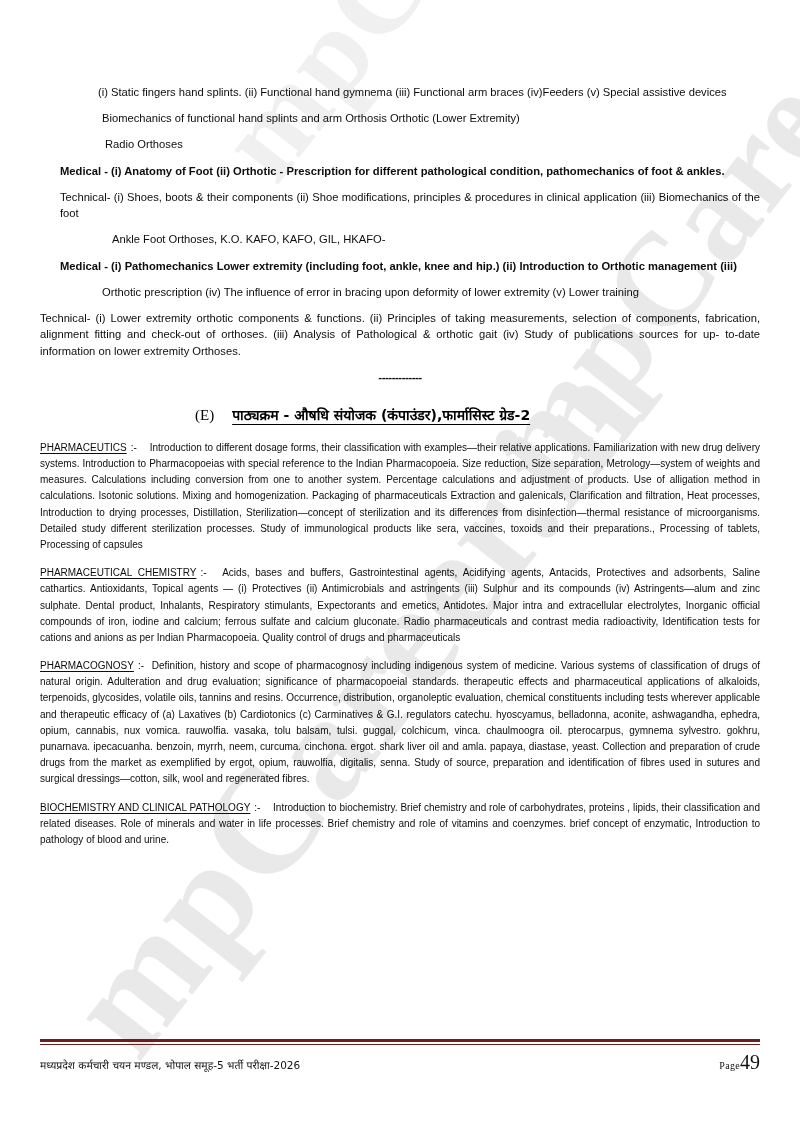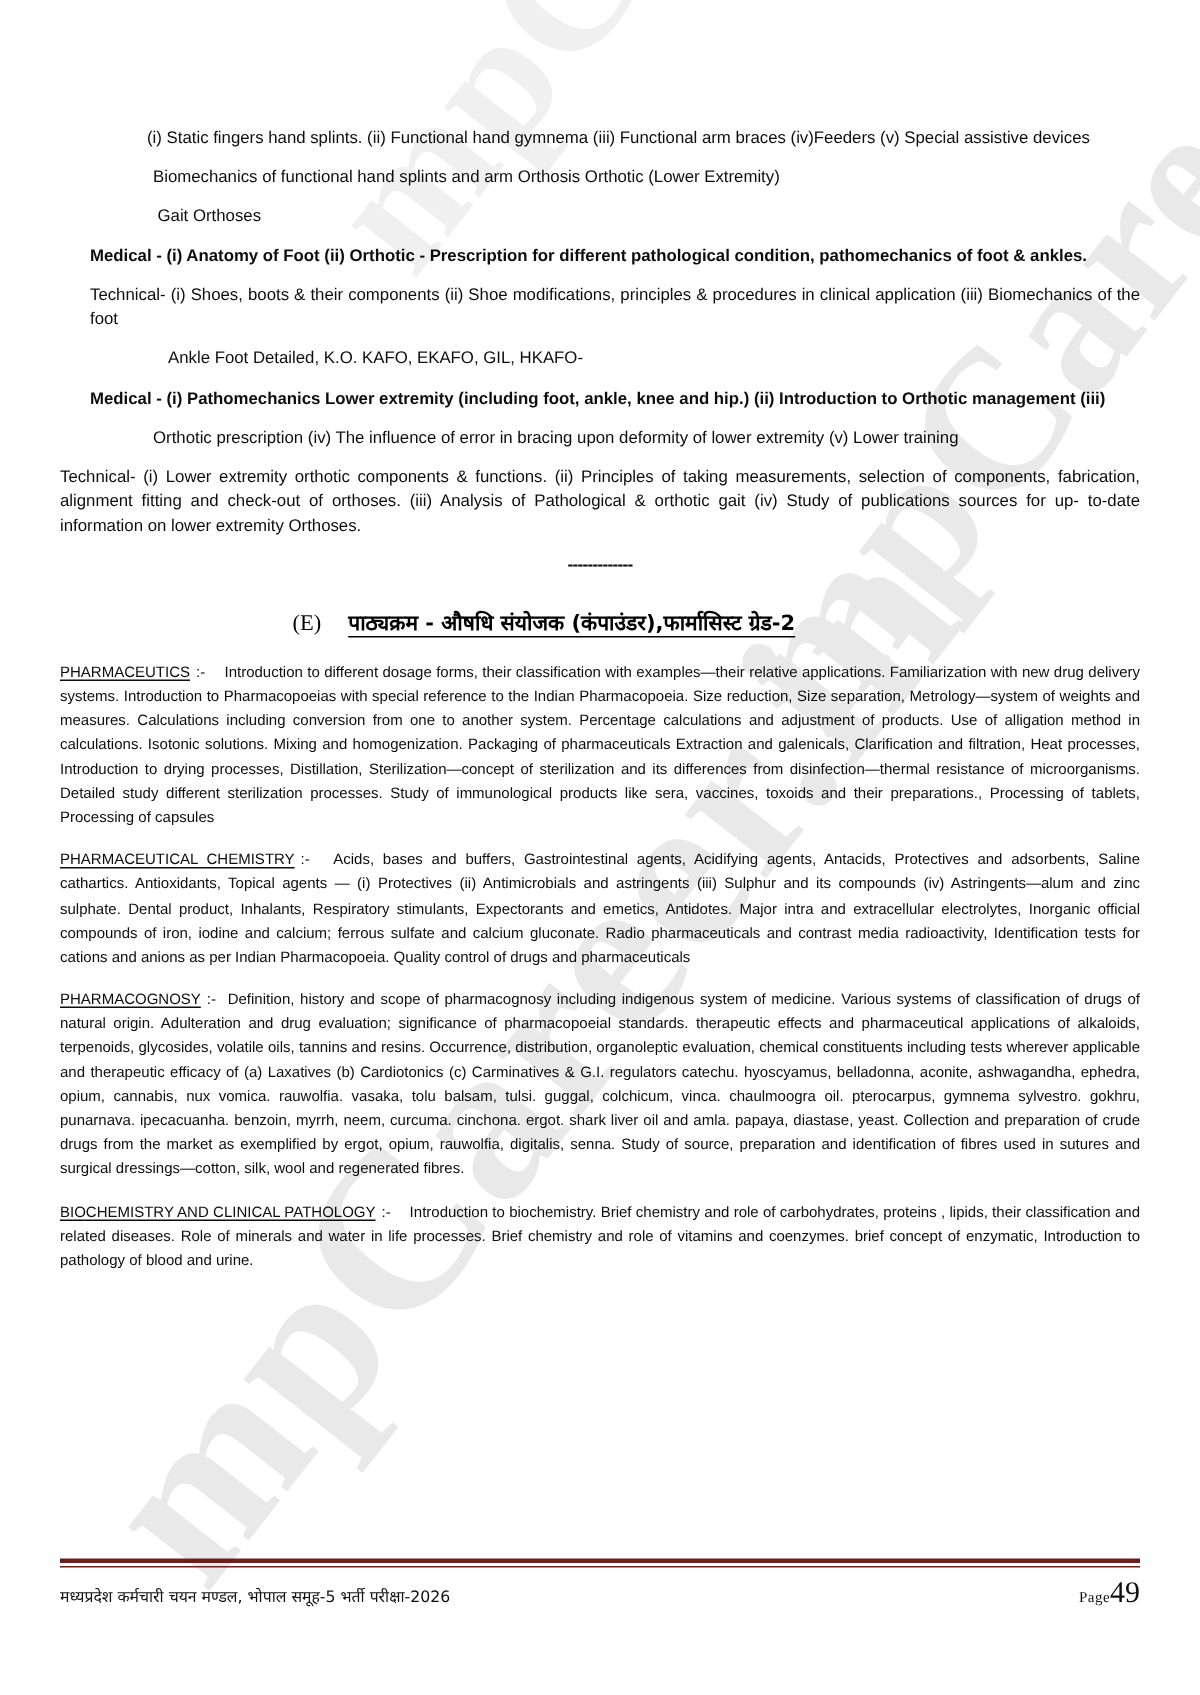--- a/index.html
+++ b/index.html
@@ -189,24 +189,24 @@
     <div class="wm-text wm-a">mpCareer.in</div>
     <div class="wm-text wm-b">mpCareer.in</div>
     <div class="wm-text wm-c">mpCareer.in</div>
   </div>
 
   <div class="content">
 
     <div class="body-block">
       <p class="line ind-1">(i) Static fingers hand splints. (ii) Functional hand gymnema (iii) Functional arm braces (iv)Feeders (v) Special assistive devices</p>
       <p class="line ind-3">Biomechanics of functional hand splints and arm Orthosis Orthotic (Lower Extremity)</p>
-      <p class="line ind-4">Gait Orthoses</p>
+      <p class="line ind-4">Radio Orthoses</p>
       <p class="line ind-5">Medical - (i) Anatomy of Foot (ii) Orthotic - Prescription for different pathological condition, pathomechanics of foot &amp; ankles.</p>
       <p class="line just ind-7">Technical- (i) Shoes, boots &amp; their components (ii) Shoe modifications, principles &amp; procedures in clinical application (iii) Biomechanics of the foot</p>
-      <p class="line ind-8">Ankle Foot Detailed, K.O. KAFO, EKAFO, GIL, HKAFO-</p>
+      <p class="line ind-8">Ankle Foot Orthoses, K.O. KAFO, KAFO, GIL, HKAFO-</p>
       <p class="line ind-5">Medical - (i) Pathomechanics Lower extremity (including foot, ankle, knee and hip.) (ii) Introduction to Orthotic management (iii)</p>
       <p class="line ind-6">Orthotic prescription (iv) The influence of error in bracing upon deformity of lower extremity (v) Lower training</p>
       <p class="line just">Technical- (i) Lower extremity orthotic components &amp; functions. (ii) Principles of taking measurements, selection of components, fabrication, alignment fitting and check-out of orthoses. (iii) Analysis of Pathological &amp; orthotic gait (iv) Study of publications sources for up- to-date information on lower extremity Orthoses.</p>
     </div>
 
     <div class="sep">-------------</div>
 
     <div class="hindi-head-row">
       <span class="hindi-letter">(E)</span>
       <span class="hindi-title">पाठ्यक्रम - औषधि संयोजक (कंपाउंडर),फार्मासिस्ट ग्रेड-2</span>

